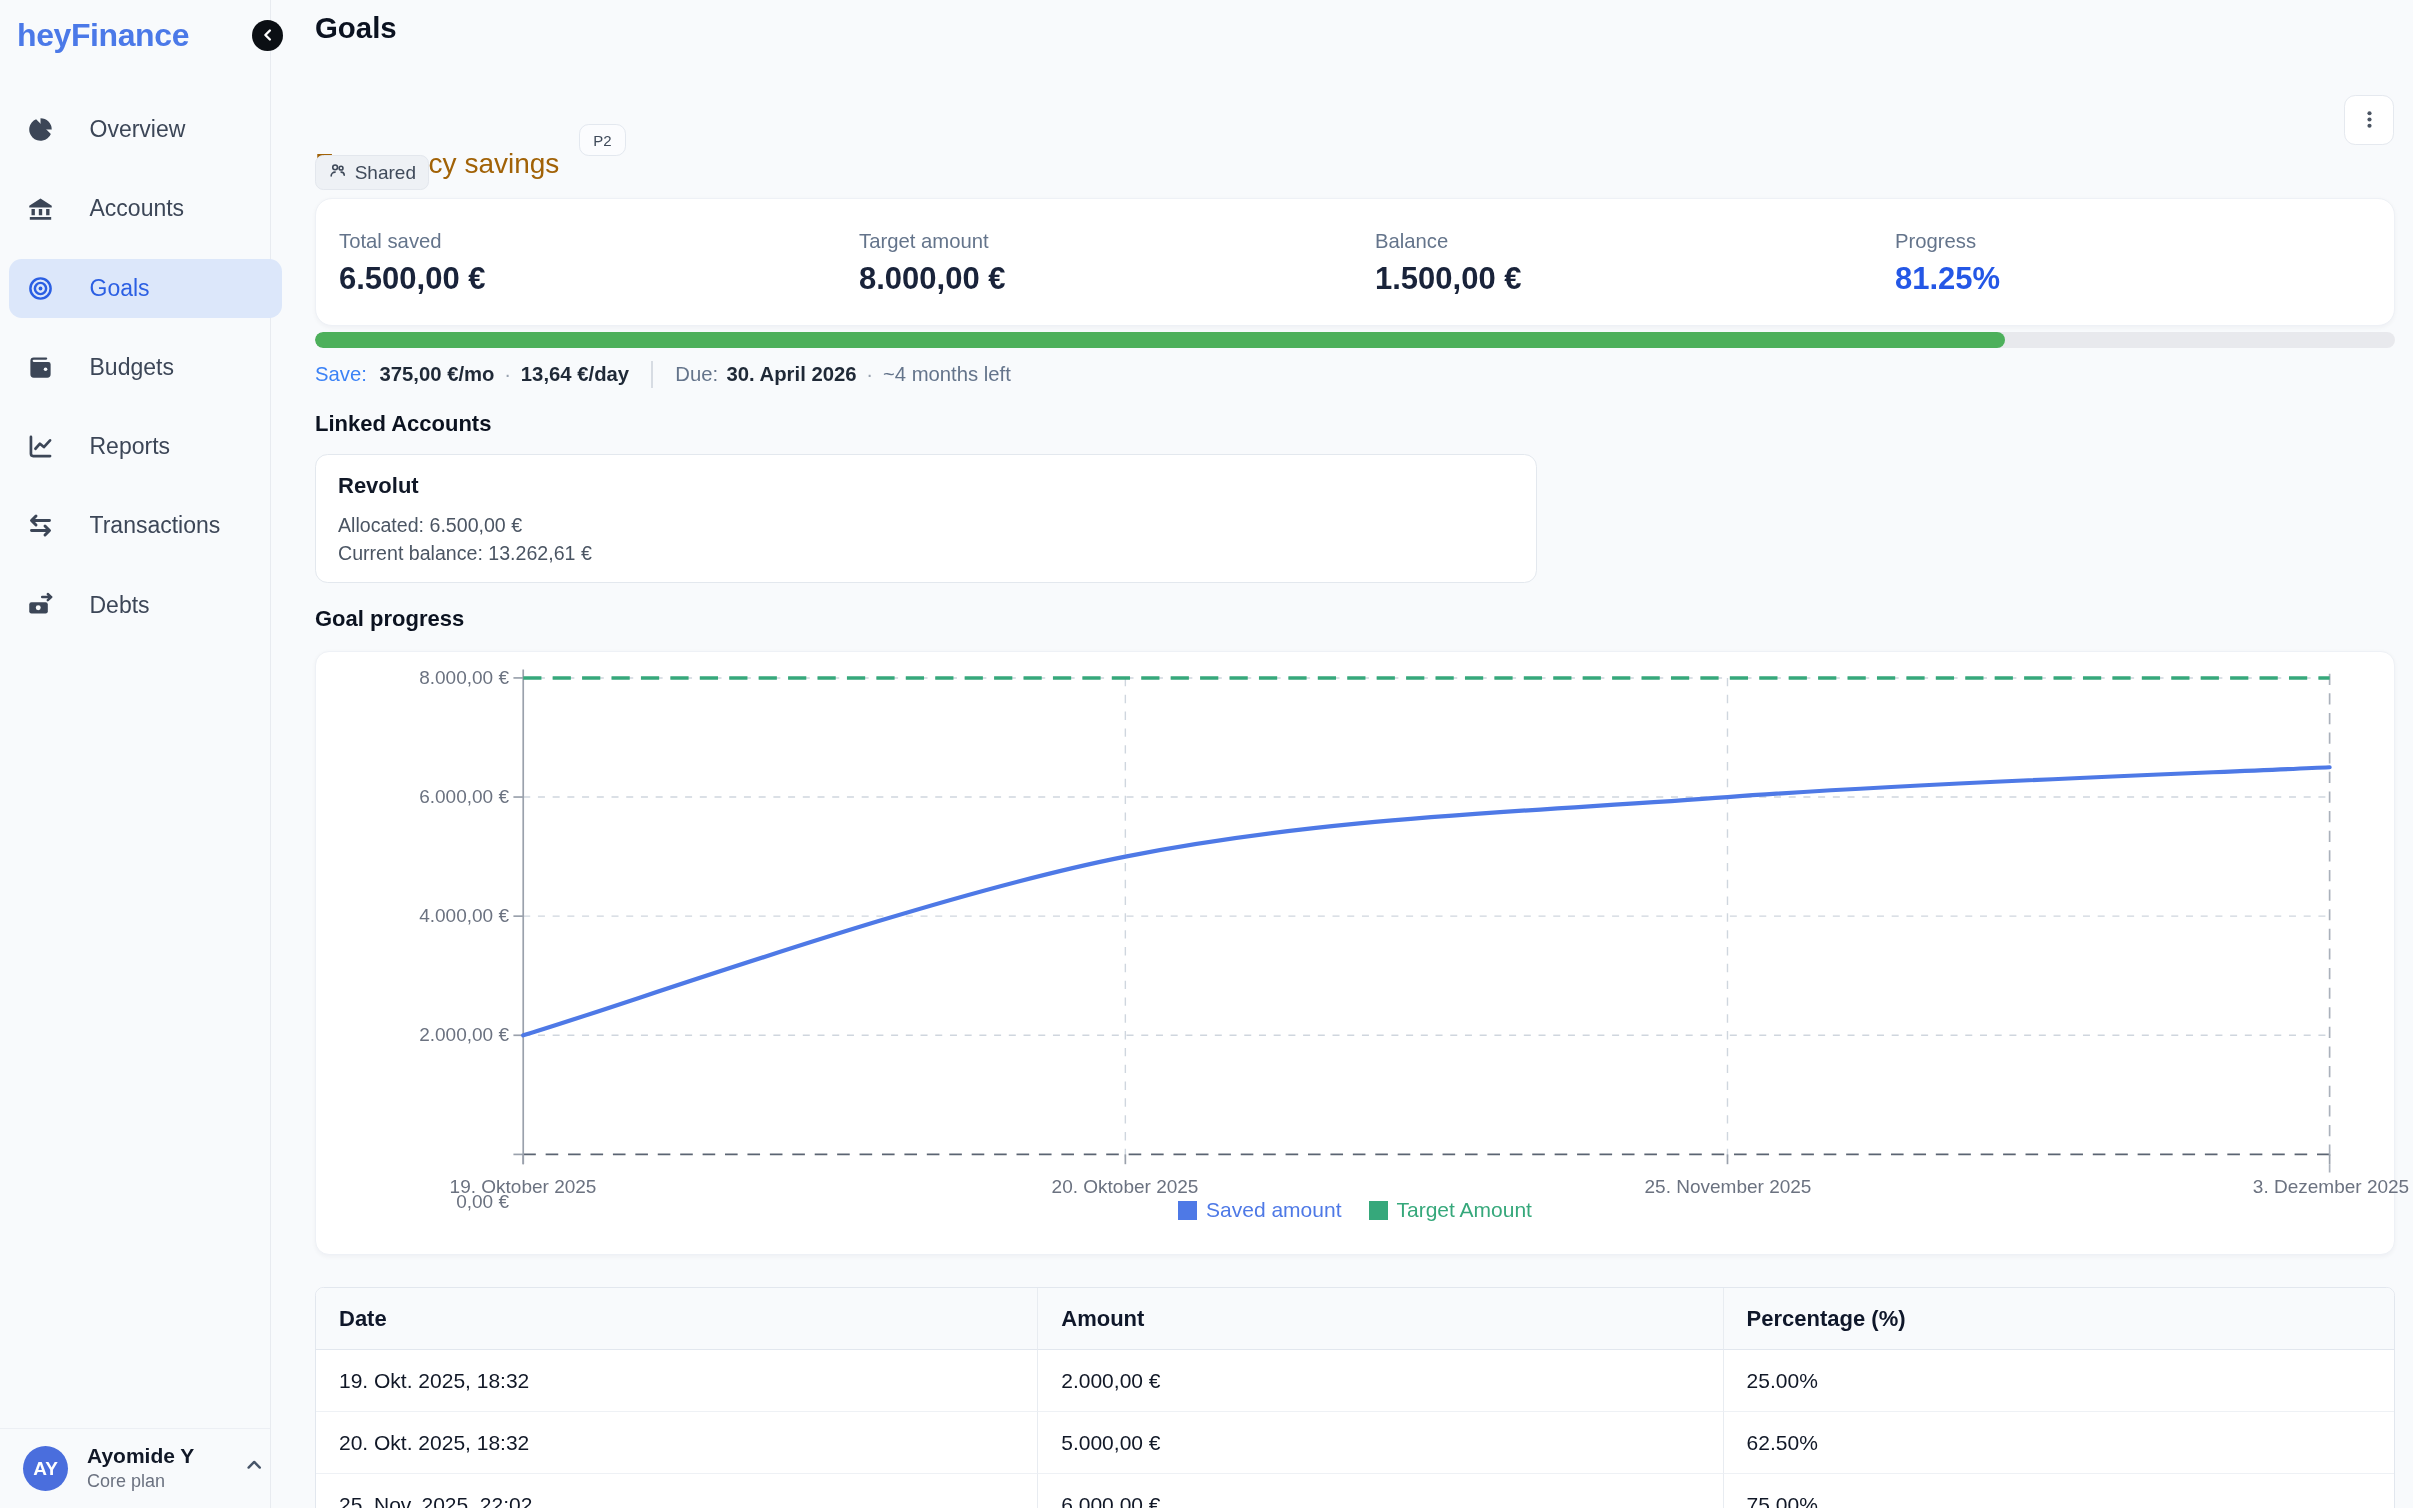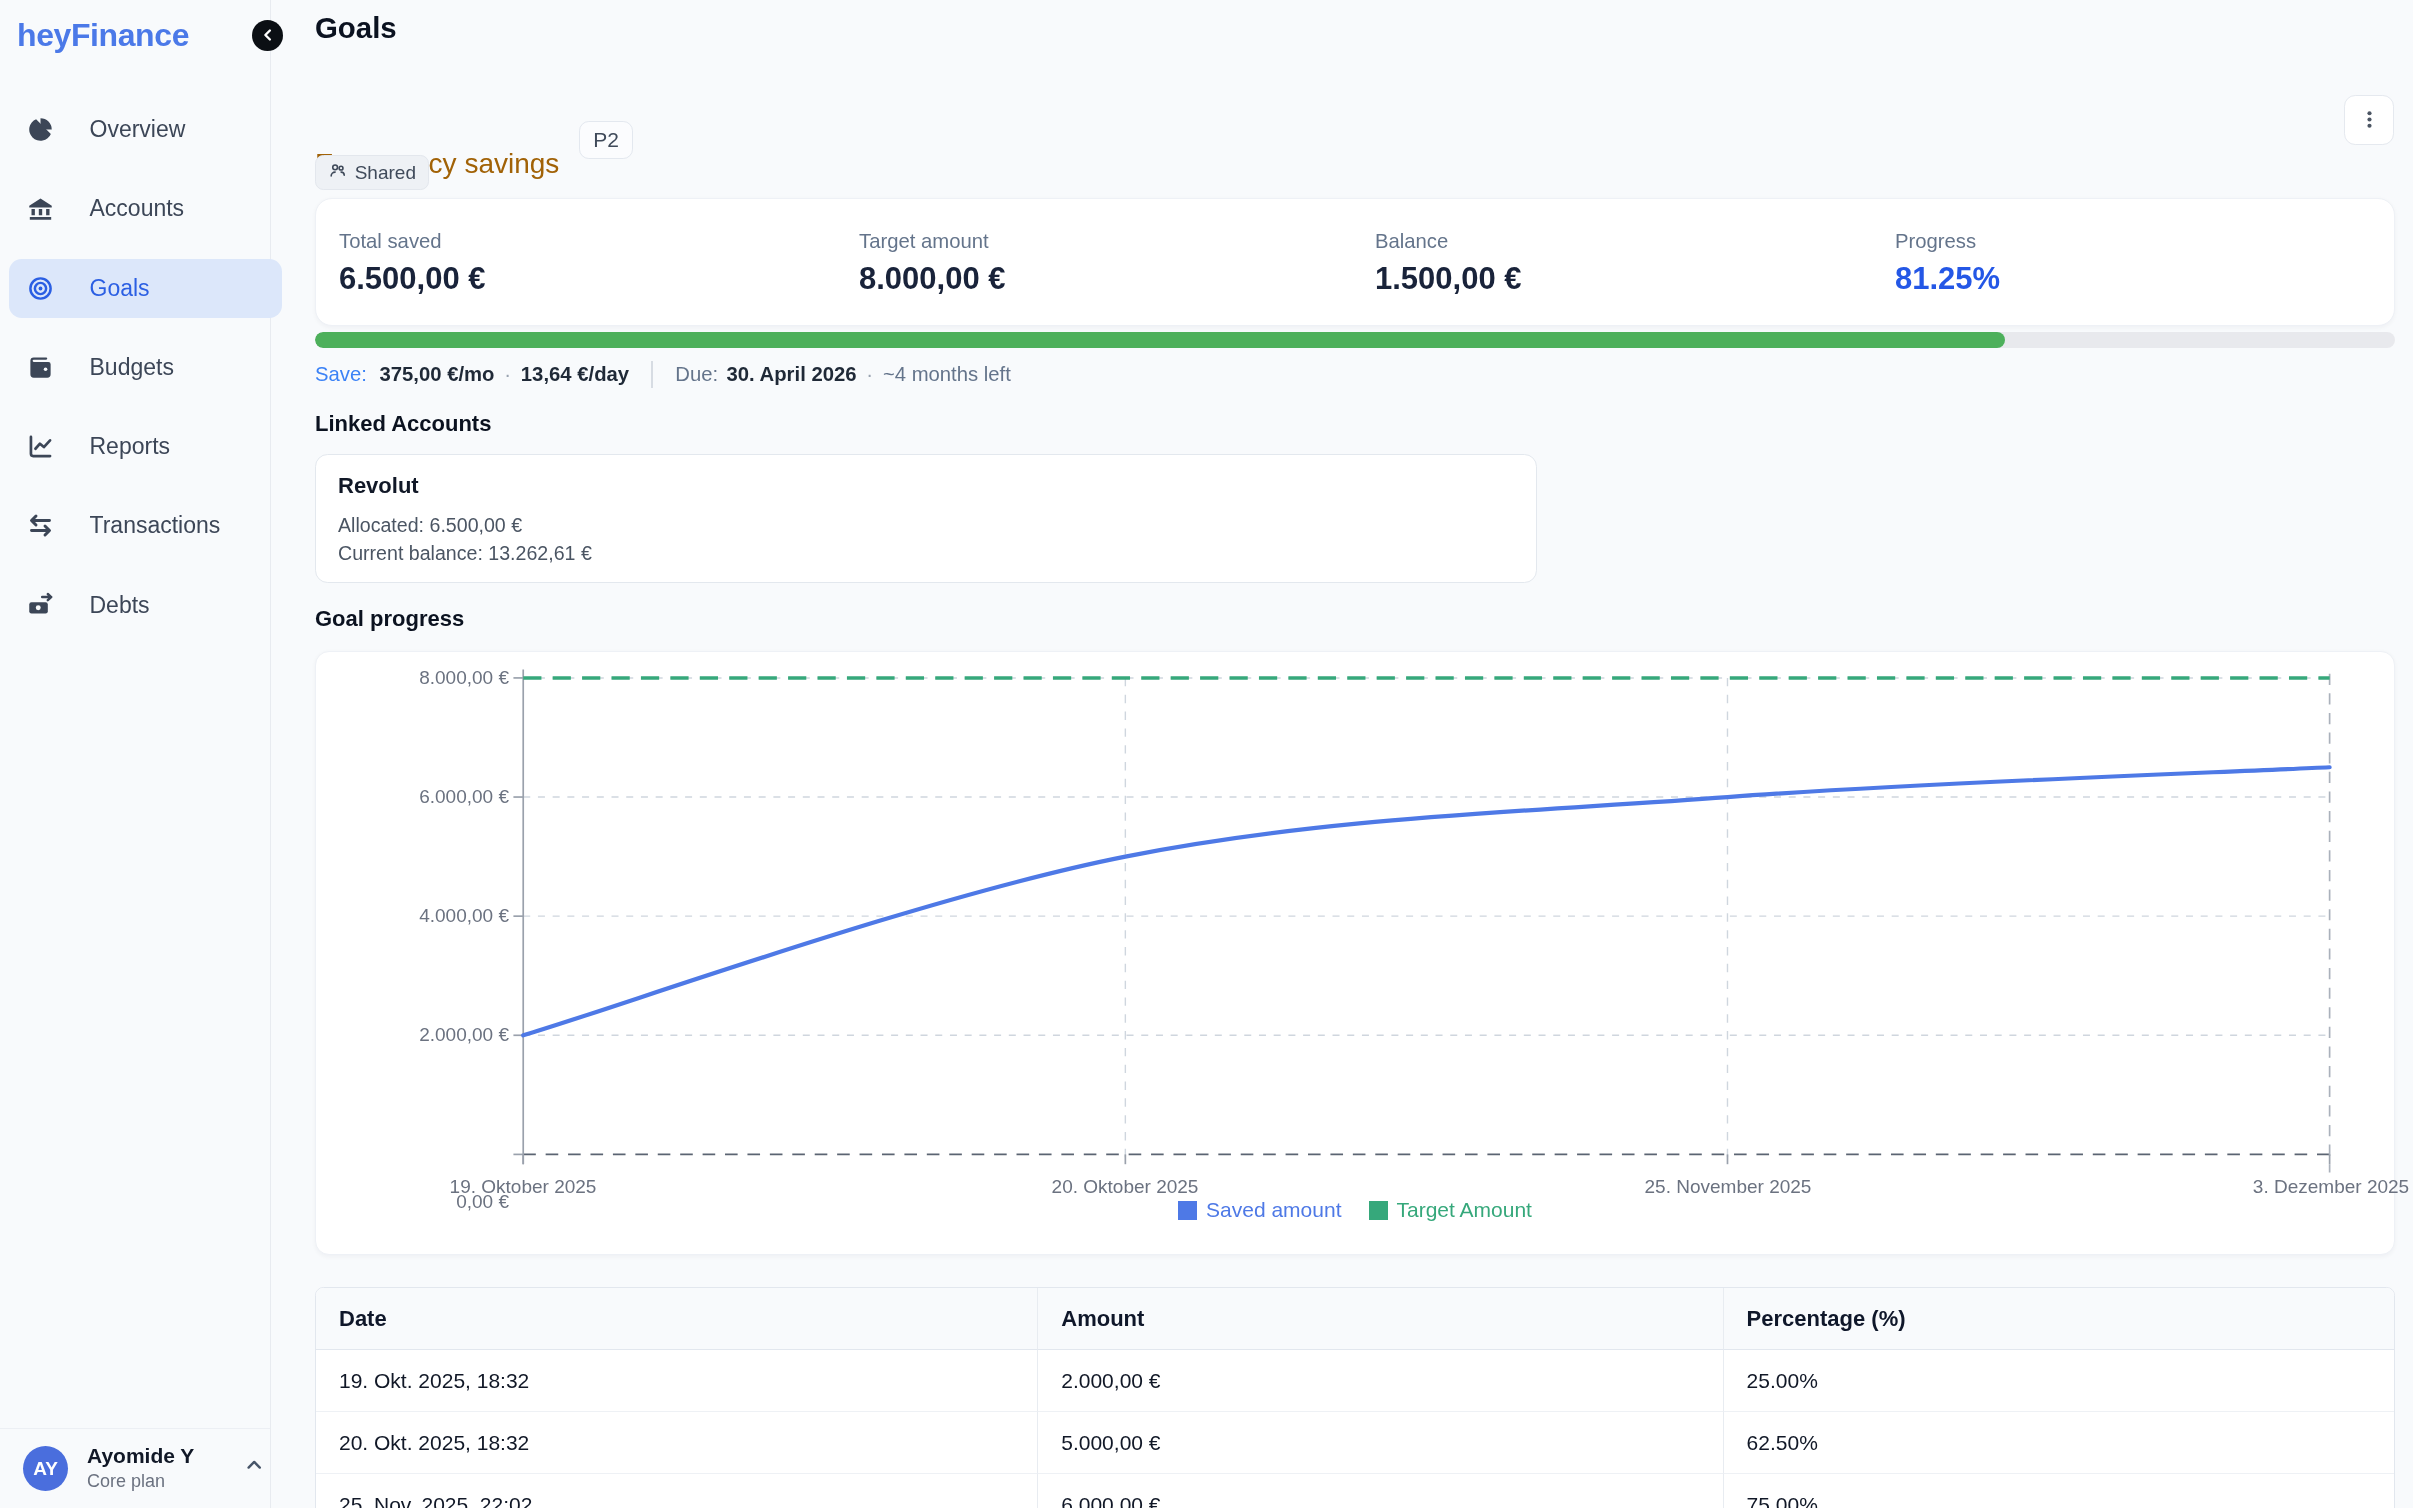--- a/index.html
+++ b/index.html
@@ -22,21 +22,21 @@
   .user-name { position:absolute; left:87px; top:15.4px; font-size:21px; font-weight:700; color:#111827; }
   .user-plan { position:absolute; left:87px; top:42px; font-size:18px; color:#6b7280; }
   .user-chevron { position:absolute; left:243px; top:25px; width:22.4px; height:22.4px; color:#475569; cursor:pointer; }
 
   
   .main { position:absolute; left:292px; top:0; width:2121px; height:1509px; }
   .page-title { position:absolute; left:23px; top:11.2px; font-size:29.4px; font-weight:700; color:#0b1220; }
 
   .goal-header { position:absolute; left:23px; top:100px; display:flex; align-items:center; }
   .goal-name { font-size:28px; font-weight:400; color:#a16207;margin-top:48px; }
-  .prio-badge { margin-left:19.6px; padding:6.3px 13.3px; border:1.4px solid #e3e8ef; background:#fbfcfe; border-radius:9.8px; font-size:21px; color:#3f4a5a; }
+  .prio-badge { margin-left:19.6px; padding:6.3px 13.3px; border:1.4px solid #e3e8ef; background:#fbfcfe; border-radius:9.8px; font-size:15px; color:#3f4a5a; }
   .kebab-btn { position:absolute; left:2052px; top:95px; width:50px; height:50px; border:1.4px solid #e5e9ef; background:#fff; border-radius:11.2px; display:flex; align-items:center; justify-content:center; cursor:pointer; }
   .kebab-btn svg { width:25px; height:25px; }
 
   .shared-badge { position:absolute; left:23px; top:155px; height:35px; display:inline-flex; align-items:center; gap:7.7px; padding:0 12px; background:#eef1f5; border:1.4px solid #e3e7ed; border-radius:8.4px; font-size:19px; color:#3f4a5a; }
   .shared-badge svg { width:19px; height:19px; }
 
   .stats-card { position:absolute; left:23px; top:198px; width:2080px; height:128px; background:#fff; border:0.7px solid #eef1f6; border-radius:17px; box-shadow:0 1.4px 4.2px rgba(15,23,42,0.04); }
   .stat { position:absolute; top:0; height:100%; }
   .stat .s-label { position:absolute; top:31px; font-size:20.3px; color:#64748b; white-space:nowrap; }
   .stat .s-value { position:absolute; top:62px; font-size:31px; font-weight:700; color:#19233a; white-space:nowrap; }

